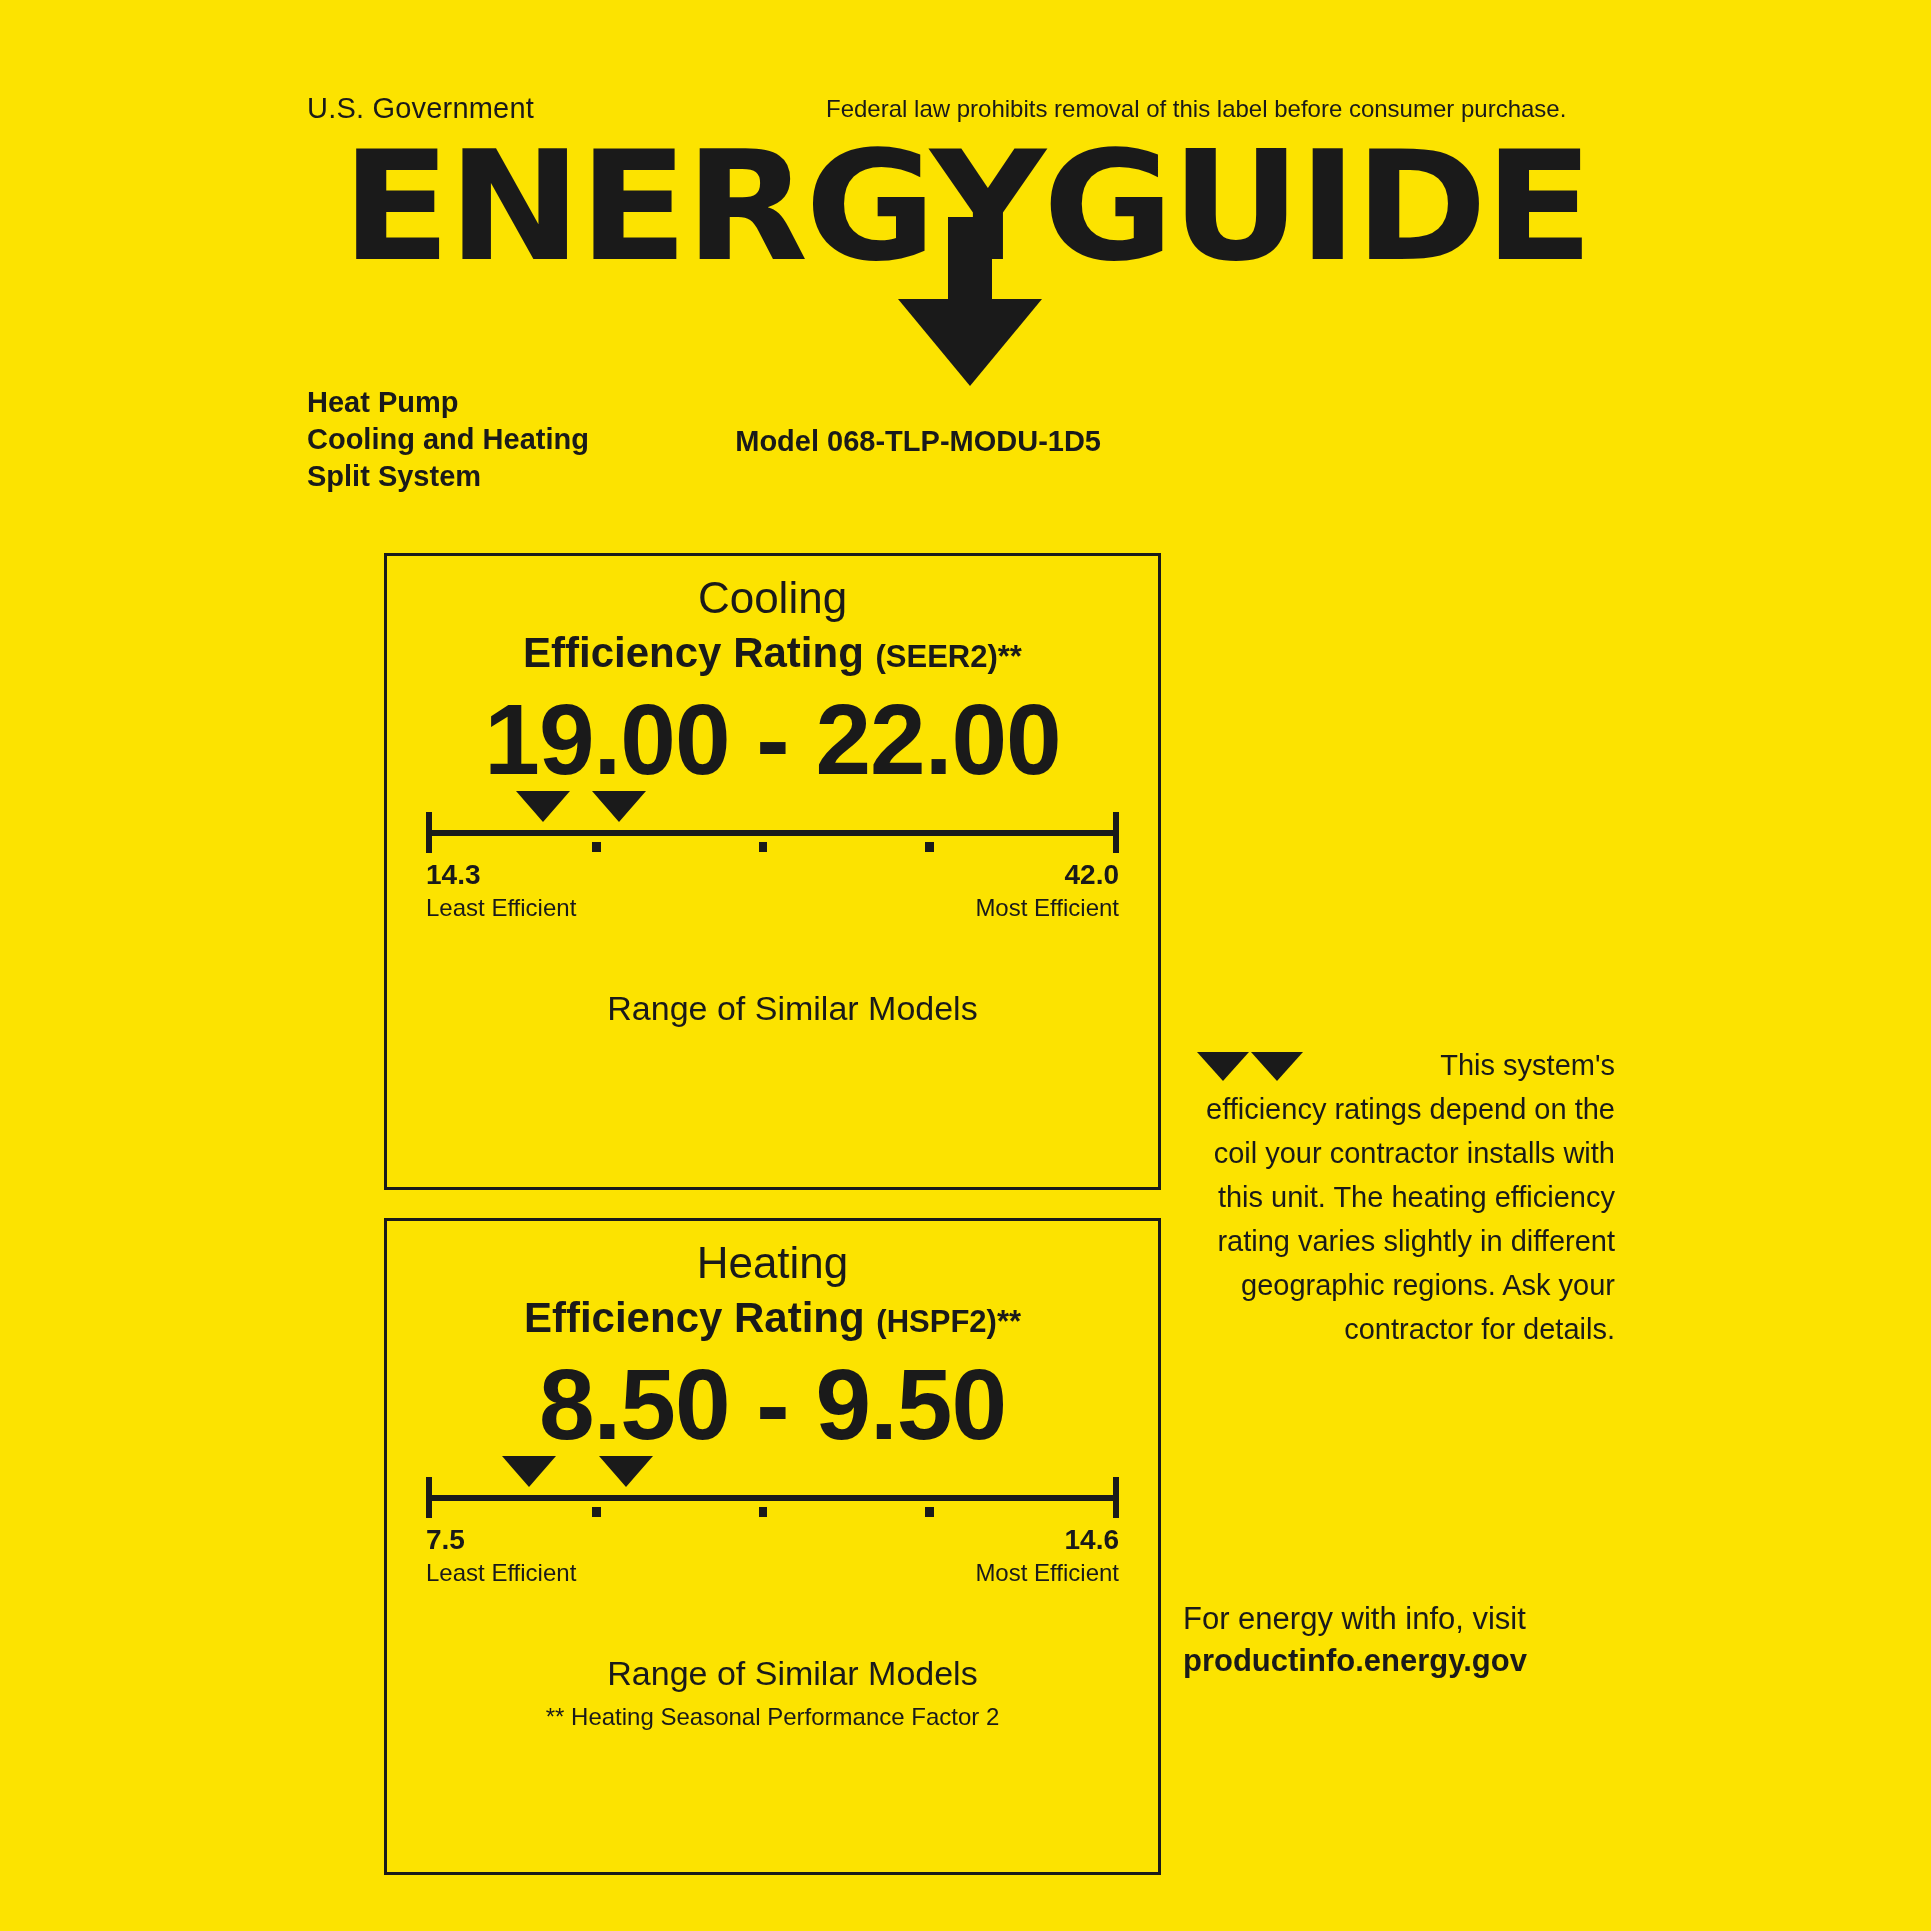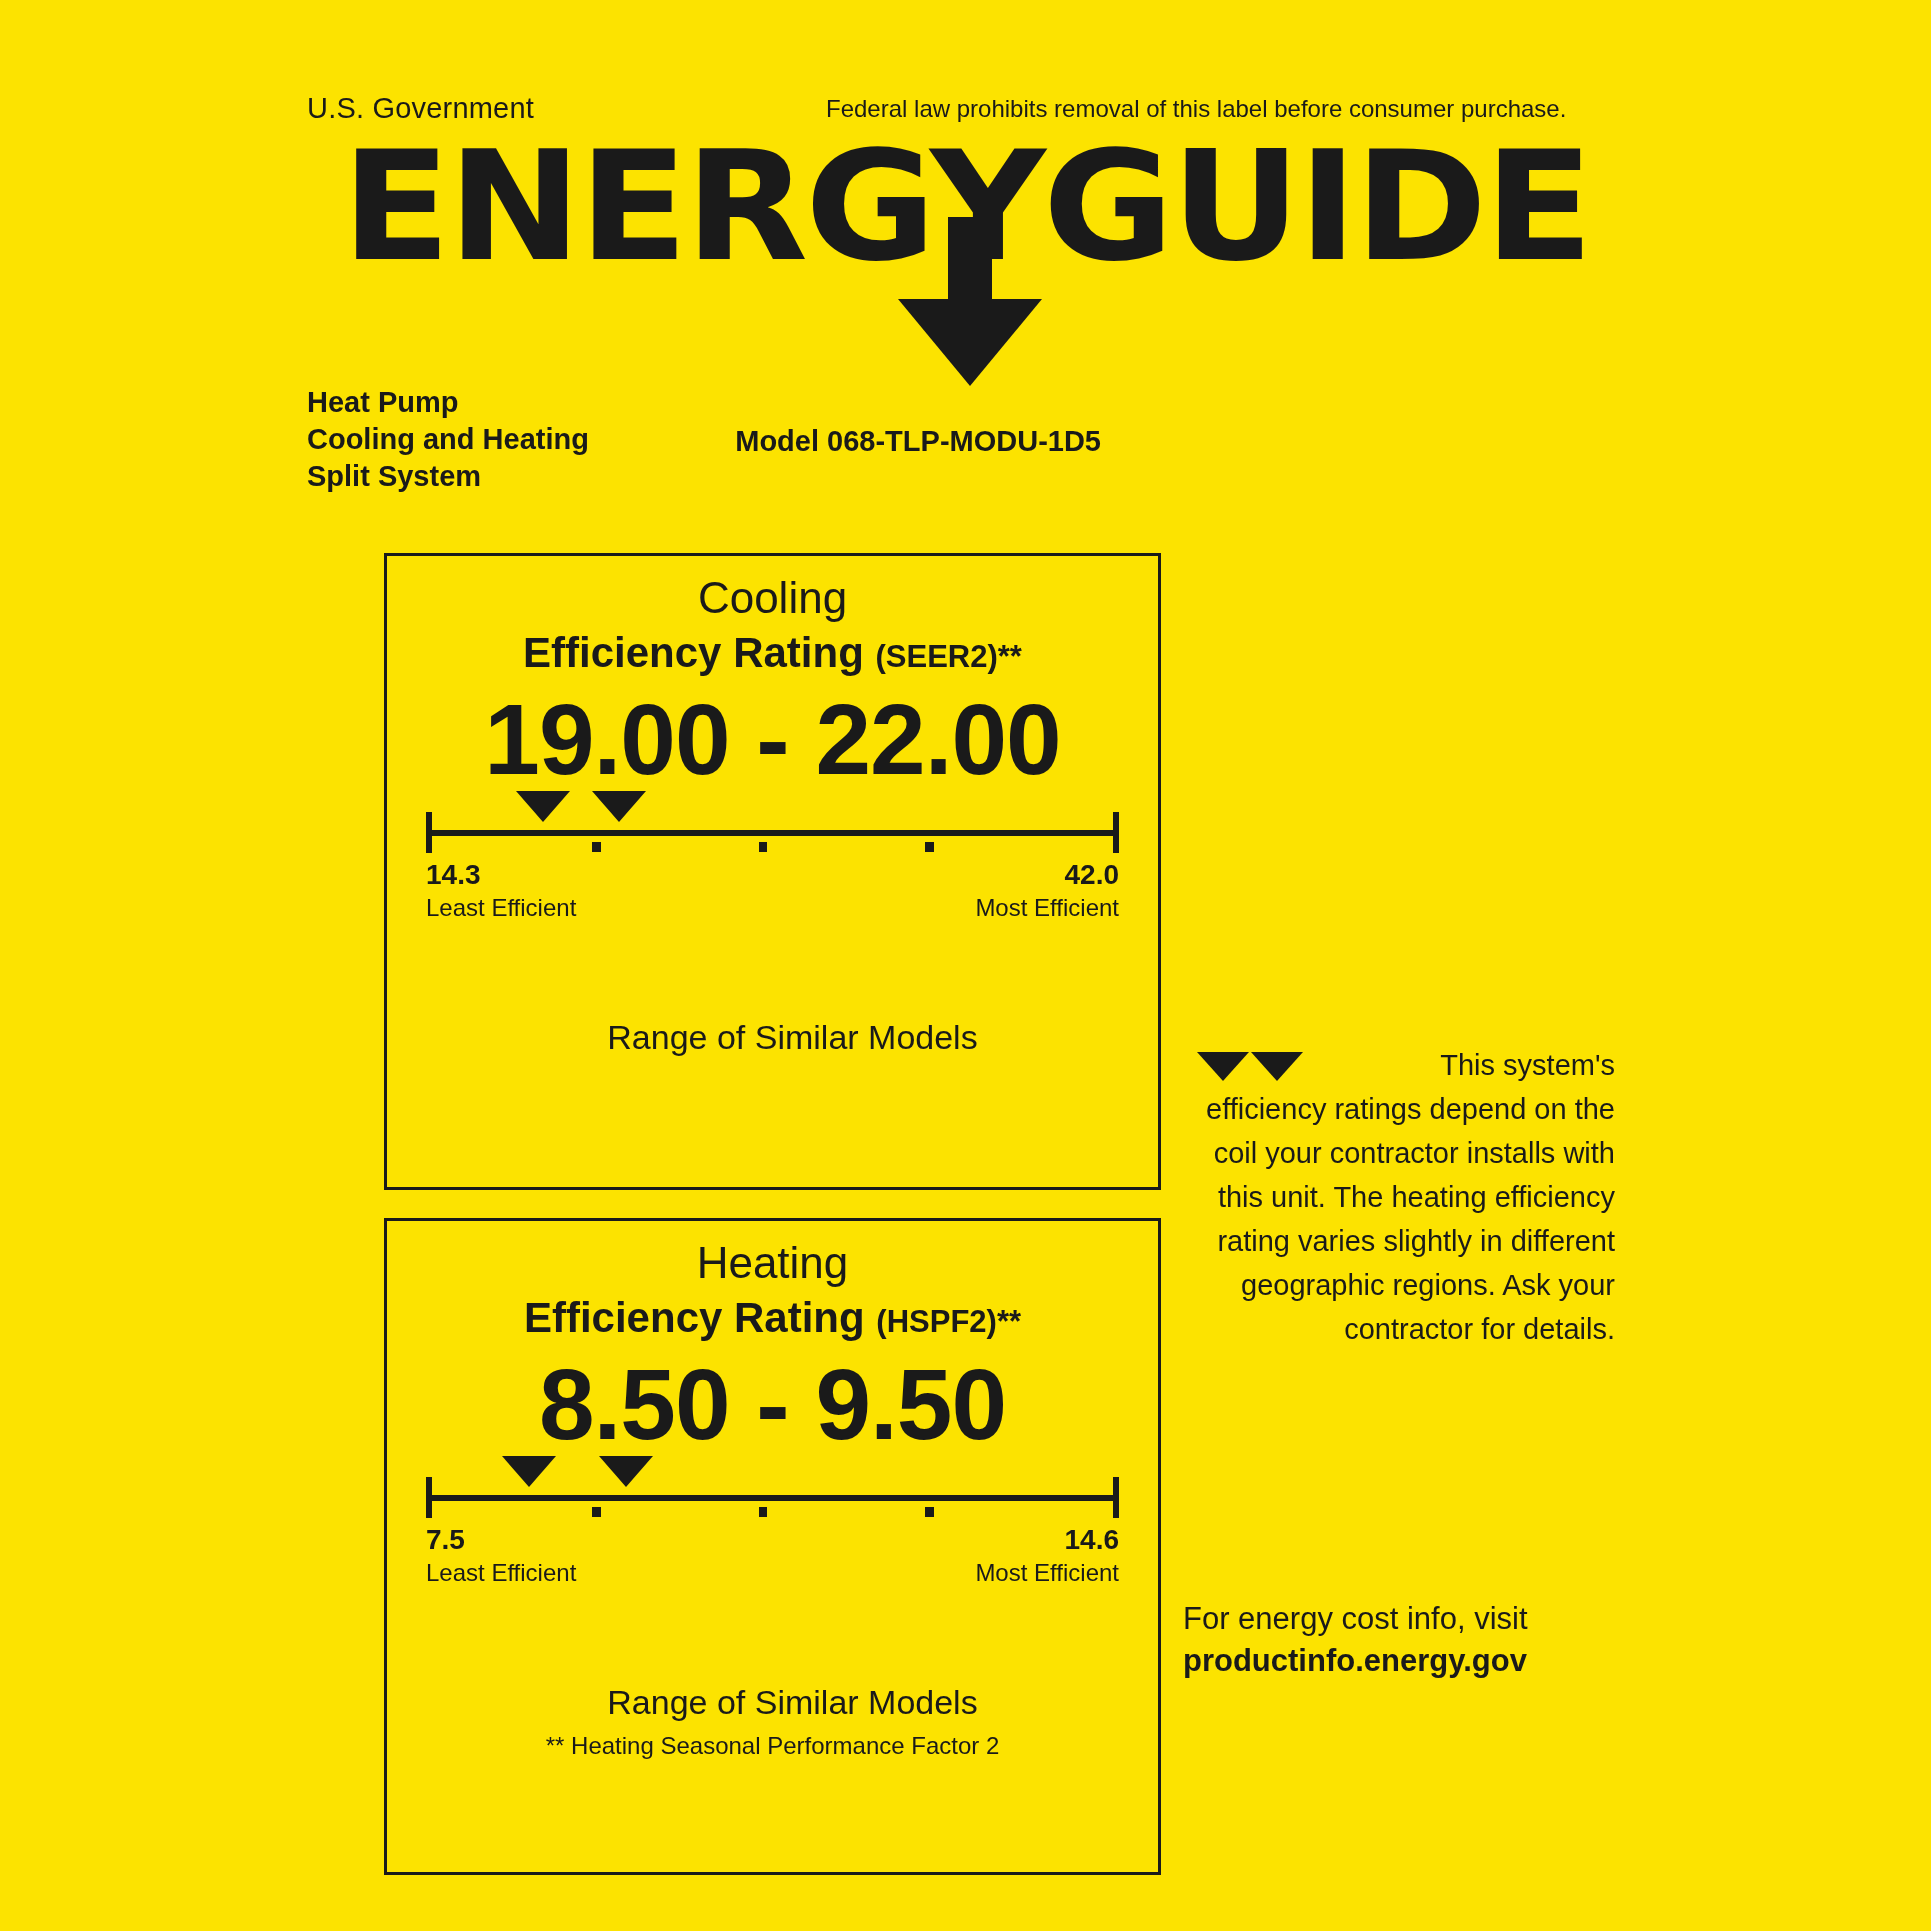--- a/index.html
+++ b/index.html
@@ -215,21 +215,21 @@
     position: absolute;
     top: 35px;
     font-size: 24px;
   }
   .scale-labels .left-cap { left: 0; }
   .scale-labels .right-cap { right: 0; }
 
   .rb-range {
     text-align: center;
     font-size: 34px;
-    margin-top: 111px;
+    margin-top: 82px;
     padding-left: 40px;
   }
   .rb-footnote {
     text-align: center;
     font-size: 24px;
     margin-top: 9.7px;
   }
 
   
   .note-marker {
@@ -353,18 +353,18 @@
     <div class="rb-footnote">** Heating Seasonal Performance Factor 2</div>
   </div>
 
   <div class="note-marker">
     <div class="m" style="left:0;"></div>
     <div class="m" style="left:54px;"></div>
   </div>
   <div class="note-text"><span class="indent"></span><span>This system's efficiency ratings depend on the coil your contractor installs with this unit. The heating efficiency rating varies slightly in different geographic regions. Ask your contractor for details.</span></div>
 
   <div class="cost-info">
-    <div>For energy cost info, visit</div>
+    <div>For energy with info, visit</div>
     <div class="bold">productinfo.energy.gov</div>
   </div>
 
 </div>
 
 
 </body></html>

